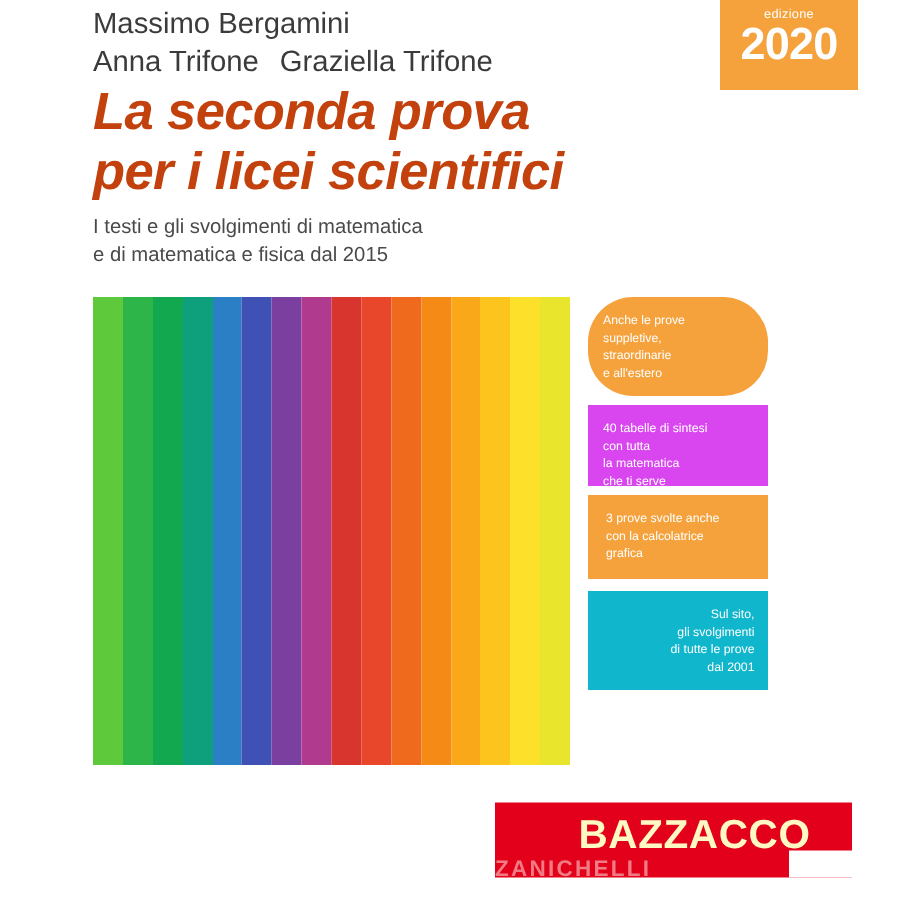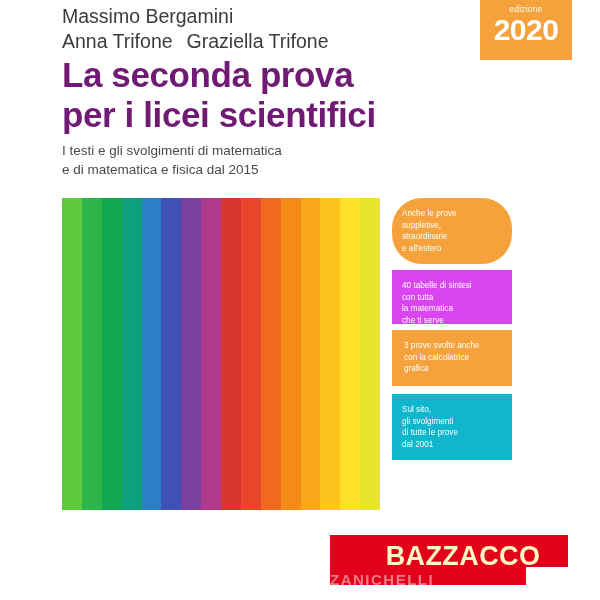--- a/index.html
+++ b/index.html
@@ -57,25 +57,26 @@
     font-weight: 500;
     white-space: nowrap;
   }
   .authors .line2 .sp { display: inline-block; width: 14px; }
 
   
   .title {
     position: absolute;
     top: 55px;
     left: 62px;
-    color: #701a75;
+    color: #c2410c;
     font-size: 35px;
     line-height: 40px;
     font-weight: bold;
     letter-spacing: -0.4px;
+    font-style: italic;
   }
 
   
   .subtitle {
     position: absolute;
     top: 141px;
     left: 62px;
     color: #4a4a4a;
     font-size: 13.5px;
     line-height: 19px;
@@ -204,21 +205,21 @@
 suppletive,
 straordinarie
 e all'estero</div>
     <div class="feature f1" style="white-space: pre-line;">40 tabelle di sintesi
 con tutta
 la matematica
 che ti serve</div>
     <div class="feature f2" style="white-space: pre-line; padding-left: 12px;">3 prove svolte anche
 con la calcolatrice
 grafica</div>
-    <div class="feature f3" style="white-space: pre-line;">Sul sito,
+    <div class="feature f3" style="white-space: pre-line; text-align: right;">Sul sito,
 gli svolgimenti
 di tutte le prove
 dal 2001</div>
   </div>
 
   <div class="publisher">
     <div class="pub-name">BAZZACCO</div>
     <div class="pub-logo">ZANICHELLI</div>
     <div class="pub-white"></div>
   </div>

